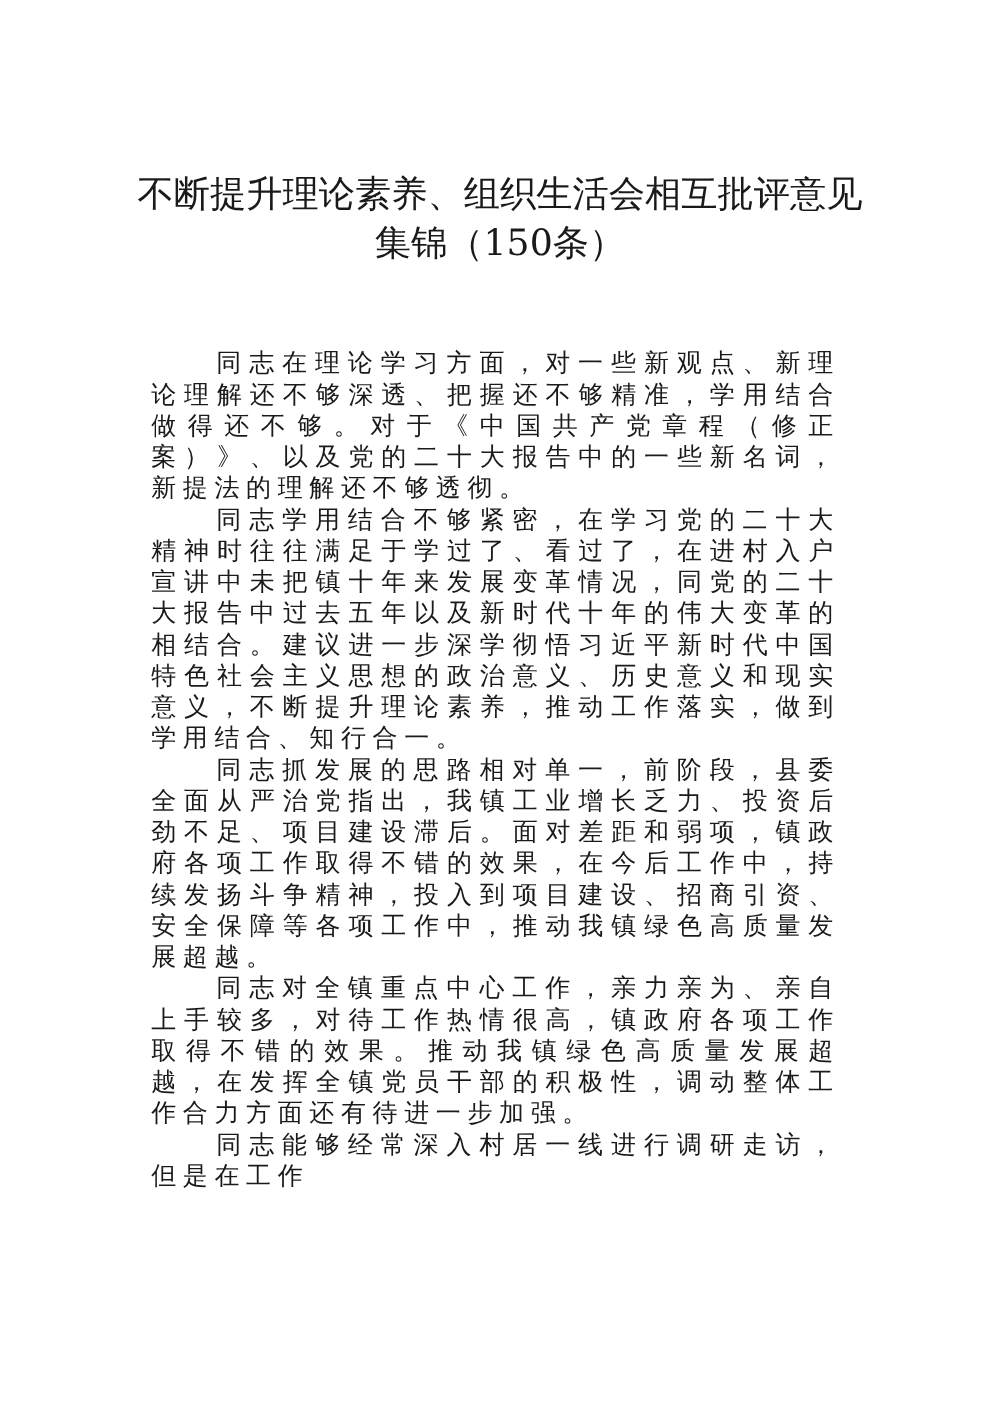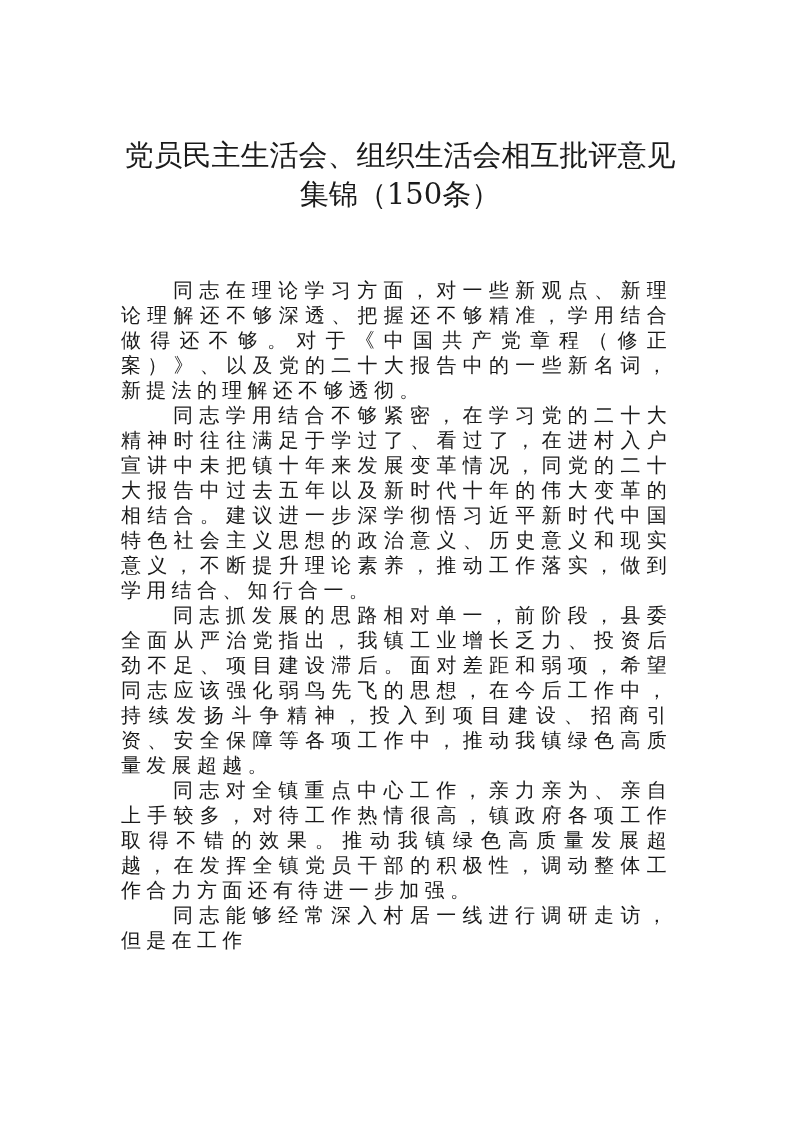--- a/index.html
+++ b/index.html
@@ -52,23 +52,23 @@
       text-justify: inter-character;
       letter-spacing: 5.3px;
       color: #1a1a1a;
       word-break: break-all;
     }
   </style>
 </head>
 <body>
 
 <div class="page">
-  <h1 class="title l1">党员民主生活会、组织生活会相互批评意见</h1>
+  <h1 class="title l1">不断提升理论素养、组织生活会相互批评意见</h1>
   <h1 class="title l2">集锦（150条）</h1>
 
   <div class="body">
     <p class="para">同志在理论学习方面，对一些新观点、新理论理解还不够深透、把握还不够精准，学用结合做得还不够。对于《中国共产党章程（修正案）》、以及党的二十大报告中的一些新名词，新提法的理解还不够透彻。</p>
     <p class="para">同志学用结合不够紧密，在学习党的二十大精神时往往满足于学过了、看过了，在进村入户宣讲中未把镇十年来发展变革情况，同党的二十大报告中过去五年以及新时代十年的伟大变革的相结合。建议进一步深学彻悟习近平新时代中国特色社会主义思想的政治意义、历史意义和现实意义，不断提升理论素养，推动工作落实，做到学用结合、知行合一。</p>
-    <p class="para">同志抓发展的思路相对单一，前阶段，县委全面从严治党指出，我镇工业增长乏力、投资后劲不足、项目建设滞后。面对差距和弱项，希望同志应该强化弱鸟先飞的思想，在今后工作中，持续发扬斗争精神，投入到项目建设、招商引资、安全保障等各项工作中，推动我镇绿色高质量发展超越。</p>
+    <p class="para">同志抓发展的思路相对单一，前阶段，县委全面从严治党指出，我镇工业增长乏力、投资后劲不足、项目建设滞后。面对差距和弱项，镇政府各项工作取得不错的效果，在今后工作中，持续发扬斗争精神，投入到项目建设、招商引资、安全保障等各项工作中，推动我镇绿色高质量发展超越。</p>
     <p class="para">同志对全镇重点中心工作，亲力亲为、亲自上手较多，对待工作热情很高，镇政府各项工作取得不错的效果。推动我镇绿色高质量发展超越，在发挥全镇党员干部的积极性，调动整体工作合力方面还有待进一步加强。</p>
     <p class="para">同志能够经常深入村居一线进行调研走访，但是在工作</p>
   </div>
 </div>
 
 </body></html>

